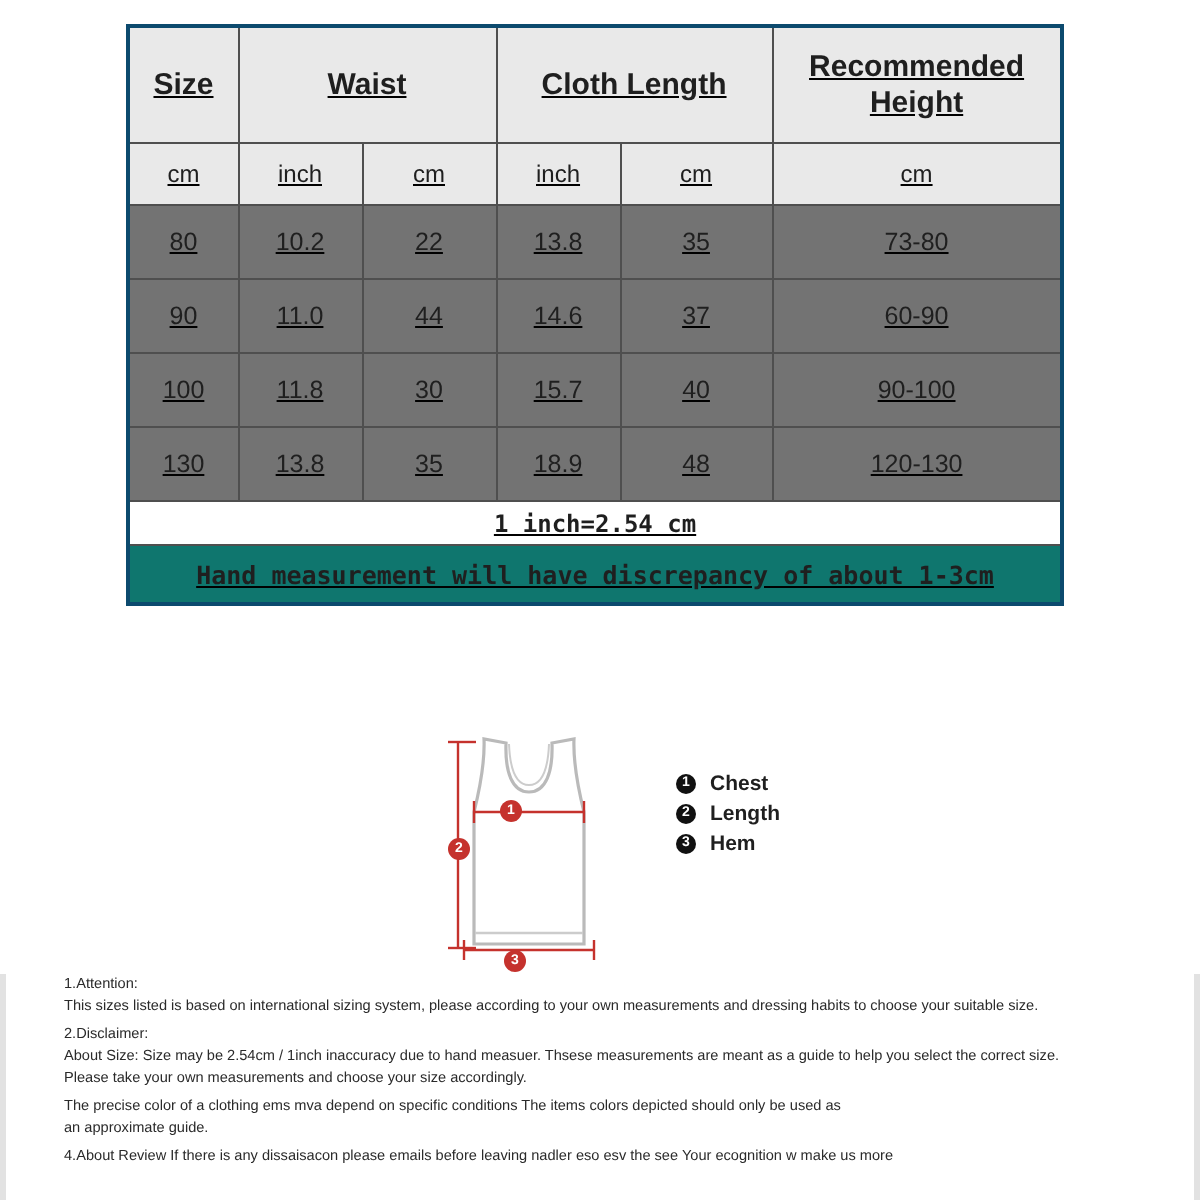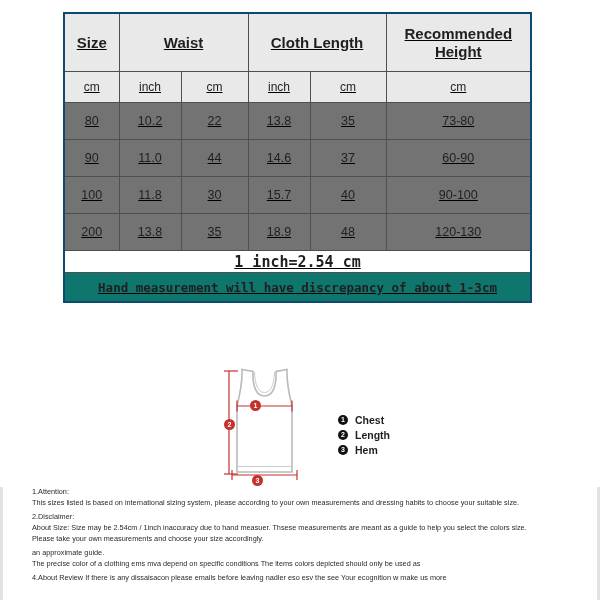--- a/index.html
+++ b/index.html
@@ -15,32 +15,32 @@
     border:2px solid #0c4a6e;
     text-decoration:underline;
   }
   .size-table th,.size-table td{
     border:1px solid #4f4f4f;text-align:center;vertical-align:middle;
     color:#1f1f1f;padding:0;
   }
   .hdr-row th{background:#e9e9e9;font-weight:bold;font-size:15px;height:57px;line-height:1.15;}
   .unit-row td{background:#e9e9e9;font-size:12px;height:30px;}
   .data-row td{background:#737373;font-size:12.5px;height:36px;}
-  .note1-row td{background:#ffffff;font-family:"DejaVu Sans Mono",monospace;font-weight:bold;font-size:15px;height:21px;}
+  .note1-row td{background:#ffffff;font-family:"DejaVu Sans Mono",monospace;font-weight:bold;font-size:12px;height:21px;}
   .note2-row td{background:#0f766e;font-family:"DejaVu Sans Mono",monospace;font-weight:bold;font-size:12.5px;height:28px;}
 
   
   .vest-svg{position:absolute;left:215px;top:363px;width:100px;height:130px;}
   .marker{
     position:absolute;width:11px;height:11px;border-radius:50%;
     color:#ffffff;font-size:7px;font-weight:bold;line-height:11px;text-align:center;
   }
   .marker.red{background:#c5322d;}
   .marker.black{background:#111111;}
-  .legend{position:absolute;left:338px;top:412px;}
+  .legend{position:absolute;left:338px;top:384px;}
   .legend-item{display:flex;align-items:center;height:15px;}
   .legend-item .marker{position:static;flex:0 0 auto;width:10px;height:10px;line-height:10px;margin-right:7px;}
   .legend-label{font-size:10.5px;font-weight:bold;color:#1f1f1f;}
 
   
   .notes{position:absolute;left:31px;top:486px;width:560px;}
   .notes-section{margin:0 0 4px 0;}
   .note-line{font-size:7.3px;line-height:10px;color:#2a2a2a;white-space:nowrap;margin:1px;}
 
   .edge-strip{position:absolute;top:487px;width:3px;height:113px;background:#e2e2e2;}
@@ -92,21 +92,21 @@
     </tr>
     <tr class="data-row">
       <td>100</td>
       <td>11.8</td>
       <td>30</td>
       <td>15.7</td>
       <td>40</td>
       <td>90-100</td>
     </tr>
     <tr class="data-row">
-      <td>200</td>
+      <td>130</td>
       <td>13.8</td>
       <td>35</td>
       <td>18.9</td>
       <td>48</td>
       <td>120-130</td>
     </tr>
     <tr class="note1-row">
       <td colspan="6">1 inch=2.54 cm</td>
     </tr>
     <tr class="note2-row">
@@ -161,26 +161,26 @@
   </div>
 </div>
 
 <div class="notes">
   <div class="notes-section">
     <div class="note-line">1.Attention:</div>
     <div class="note-line">This sizes listed is based on international sizing system, please according to your own measurements and dressing habits to choose your suitable size.</div>
   </div>
   <div class="notes-section">
     <div class="note-line">2.Disclaimer:</div>
-    <div class="note-line">About Size: Size may be 2.54cm / 1inch inaccuracy due to hand measuer. Thsese measurements are meant as a guide to help you select the colors size.</div>
+    <div class="note-line">About Size: Size may be 2.54cm / 1inch inaccuracy due to hand measuer. Thsese measurements are meant as a guide to help you select the correct size.</div>
     <div class="note-line">Please take your own measurements and choose your size accordingly.</div>
   </div>
   <div class="notes-section">
+    <div class="note-line">The precise color of a clothing ems mva depend on specific conditions The items colors depicted should only be used as</div>
     <div class="note-line">an approximate guide.</div>
-    <div class="note-line">The precise color of a clothing ems mva depend on specific conditions The items colors depicted should only be used as</div>
   </div>
   <div class="notes-section">
     <div class="note-line">4.About Review If there is any dissaisacon please emails before leaving nadler eso esv the see Your ecognition w make us more</div>
   </div>
 </div>
 
 <div class="edge-strip left"></div>
 <div class="edge-strip right"></div>
 
 </body></html>

